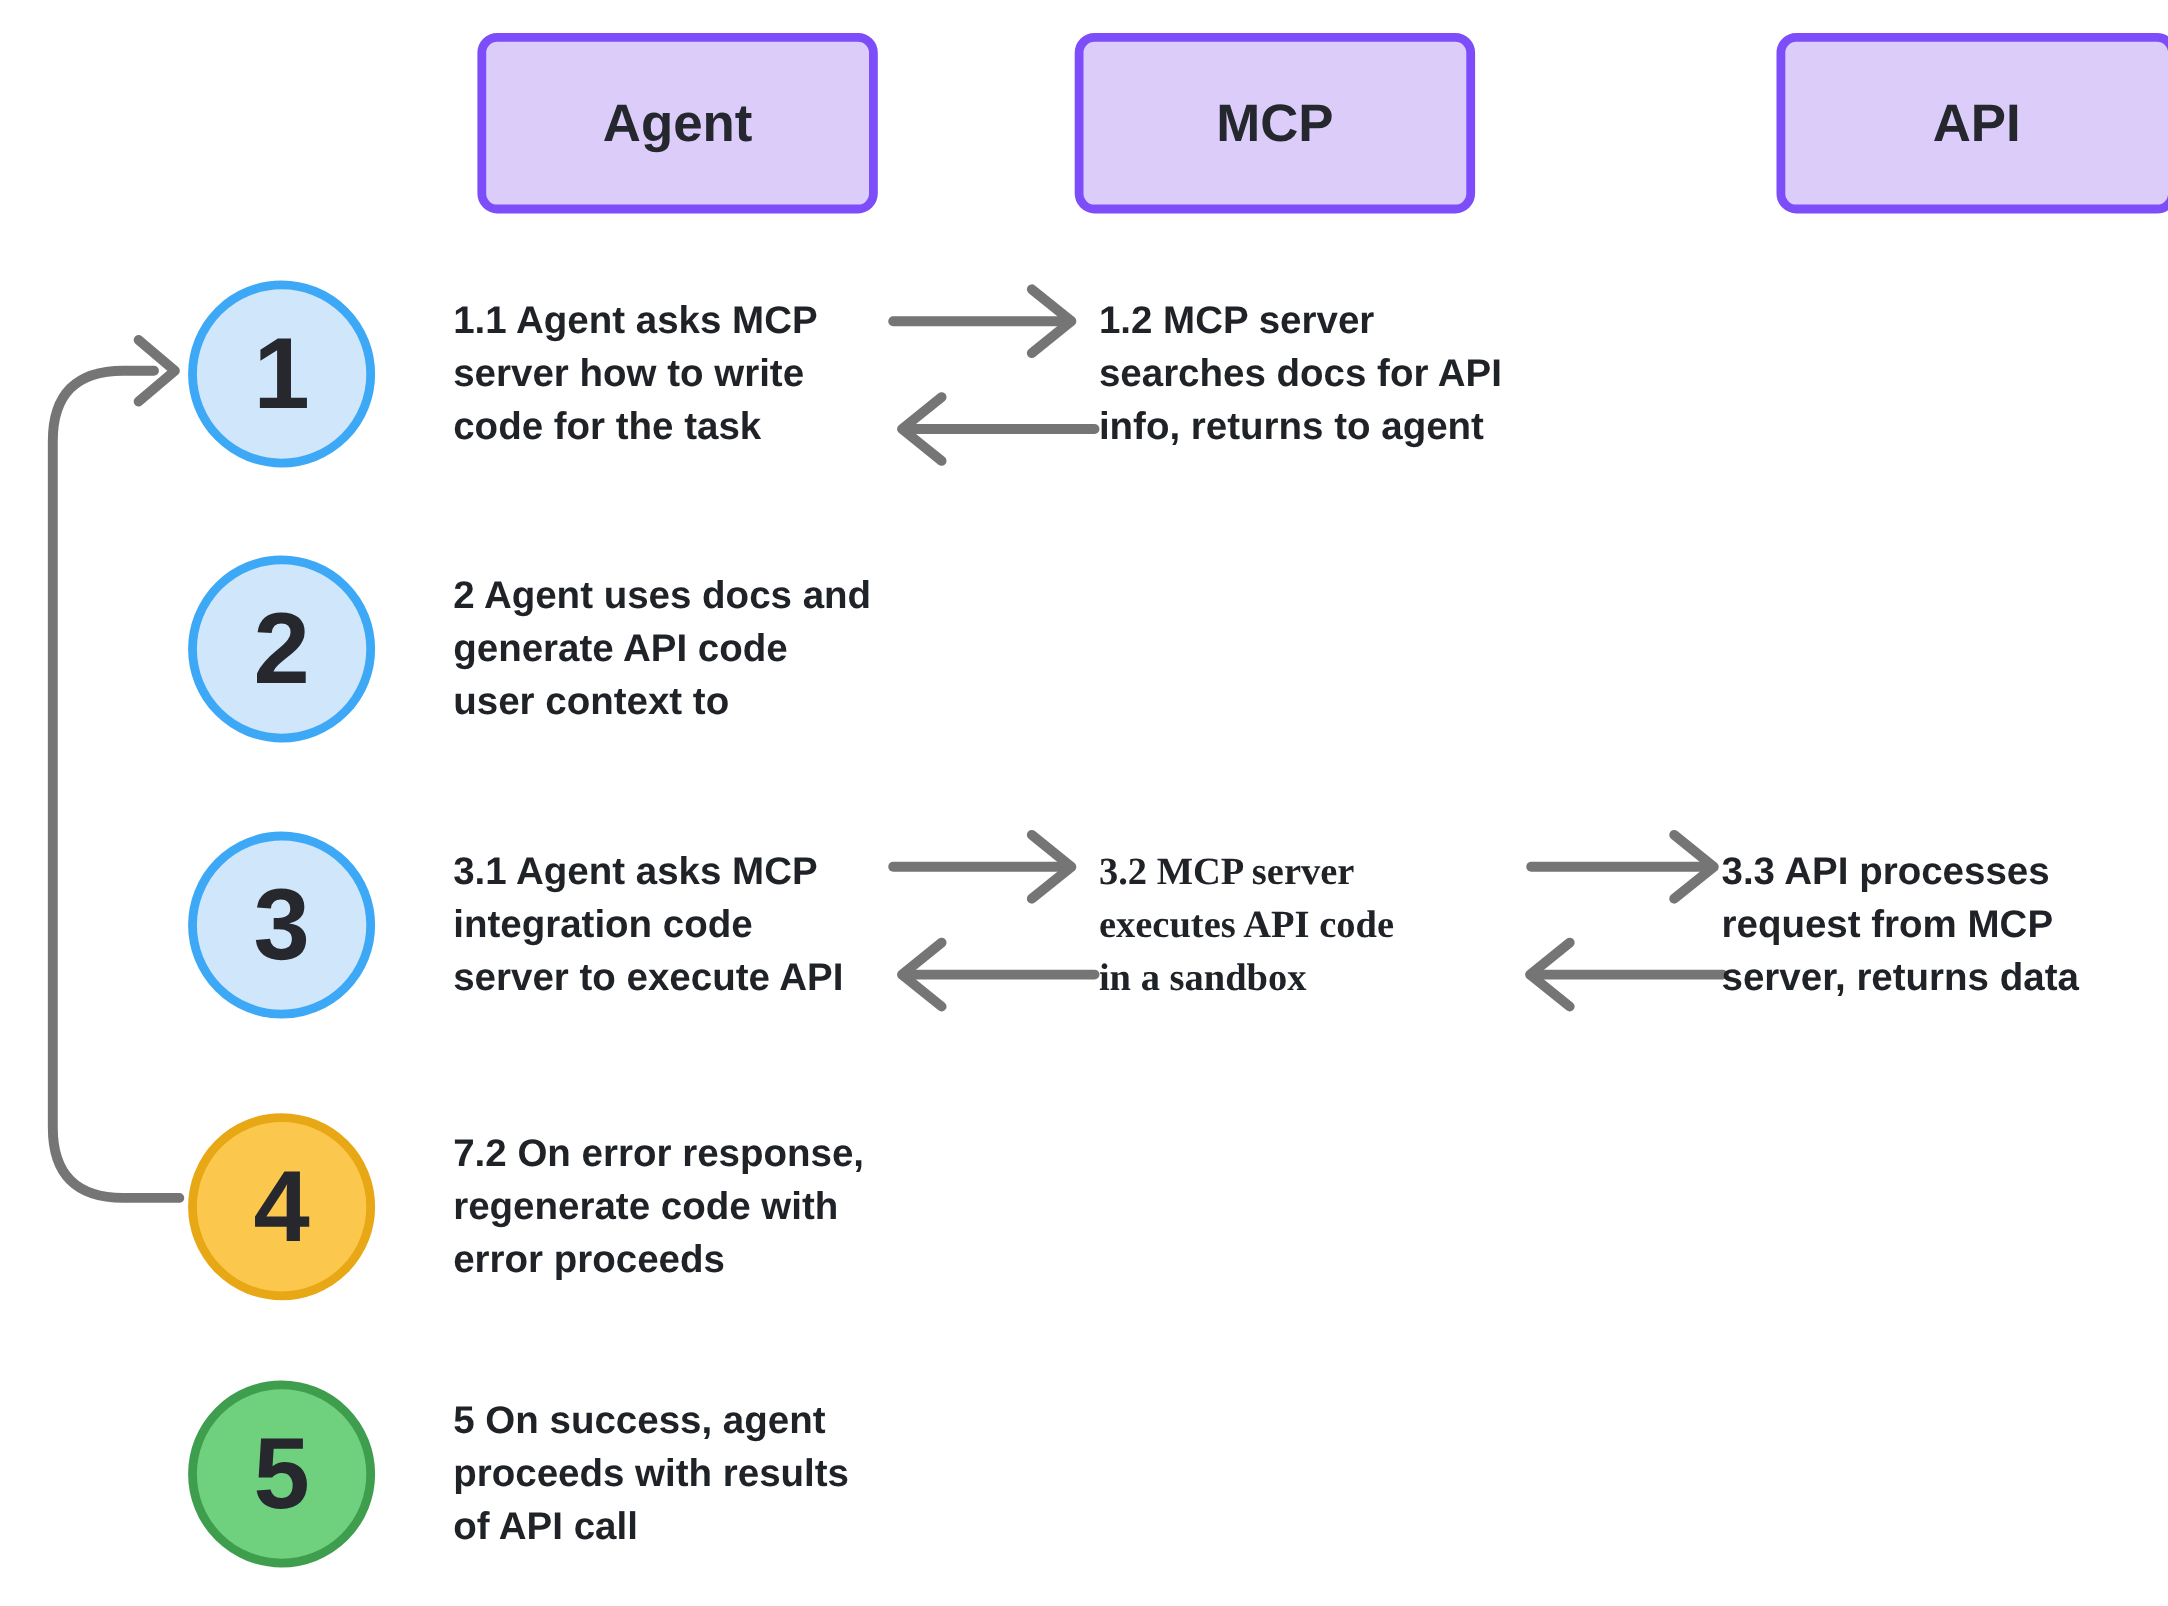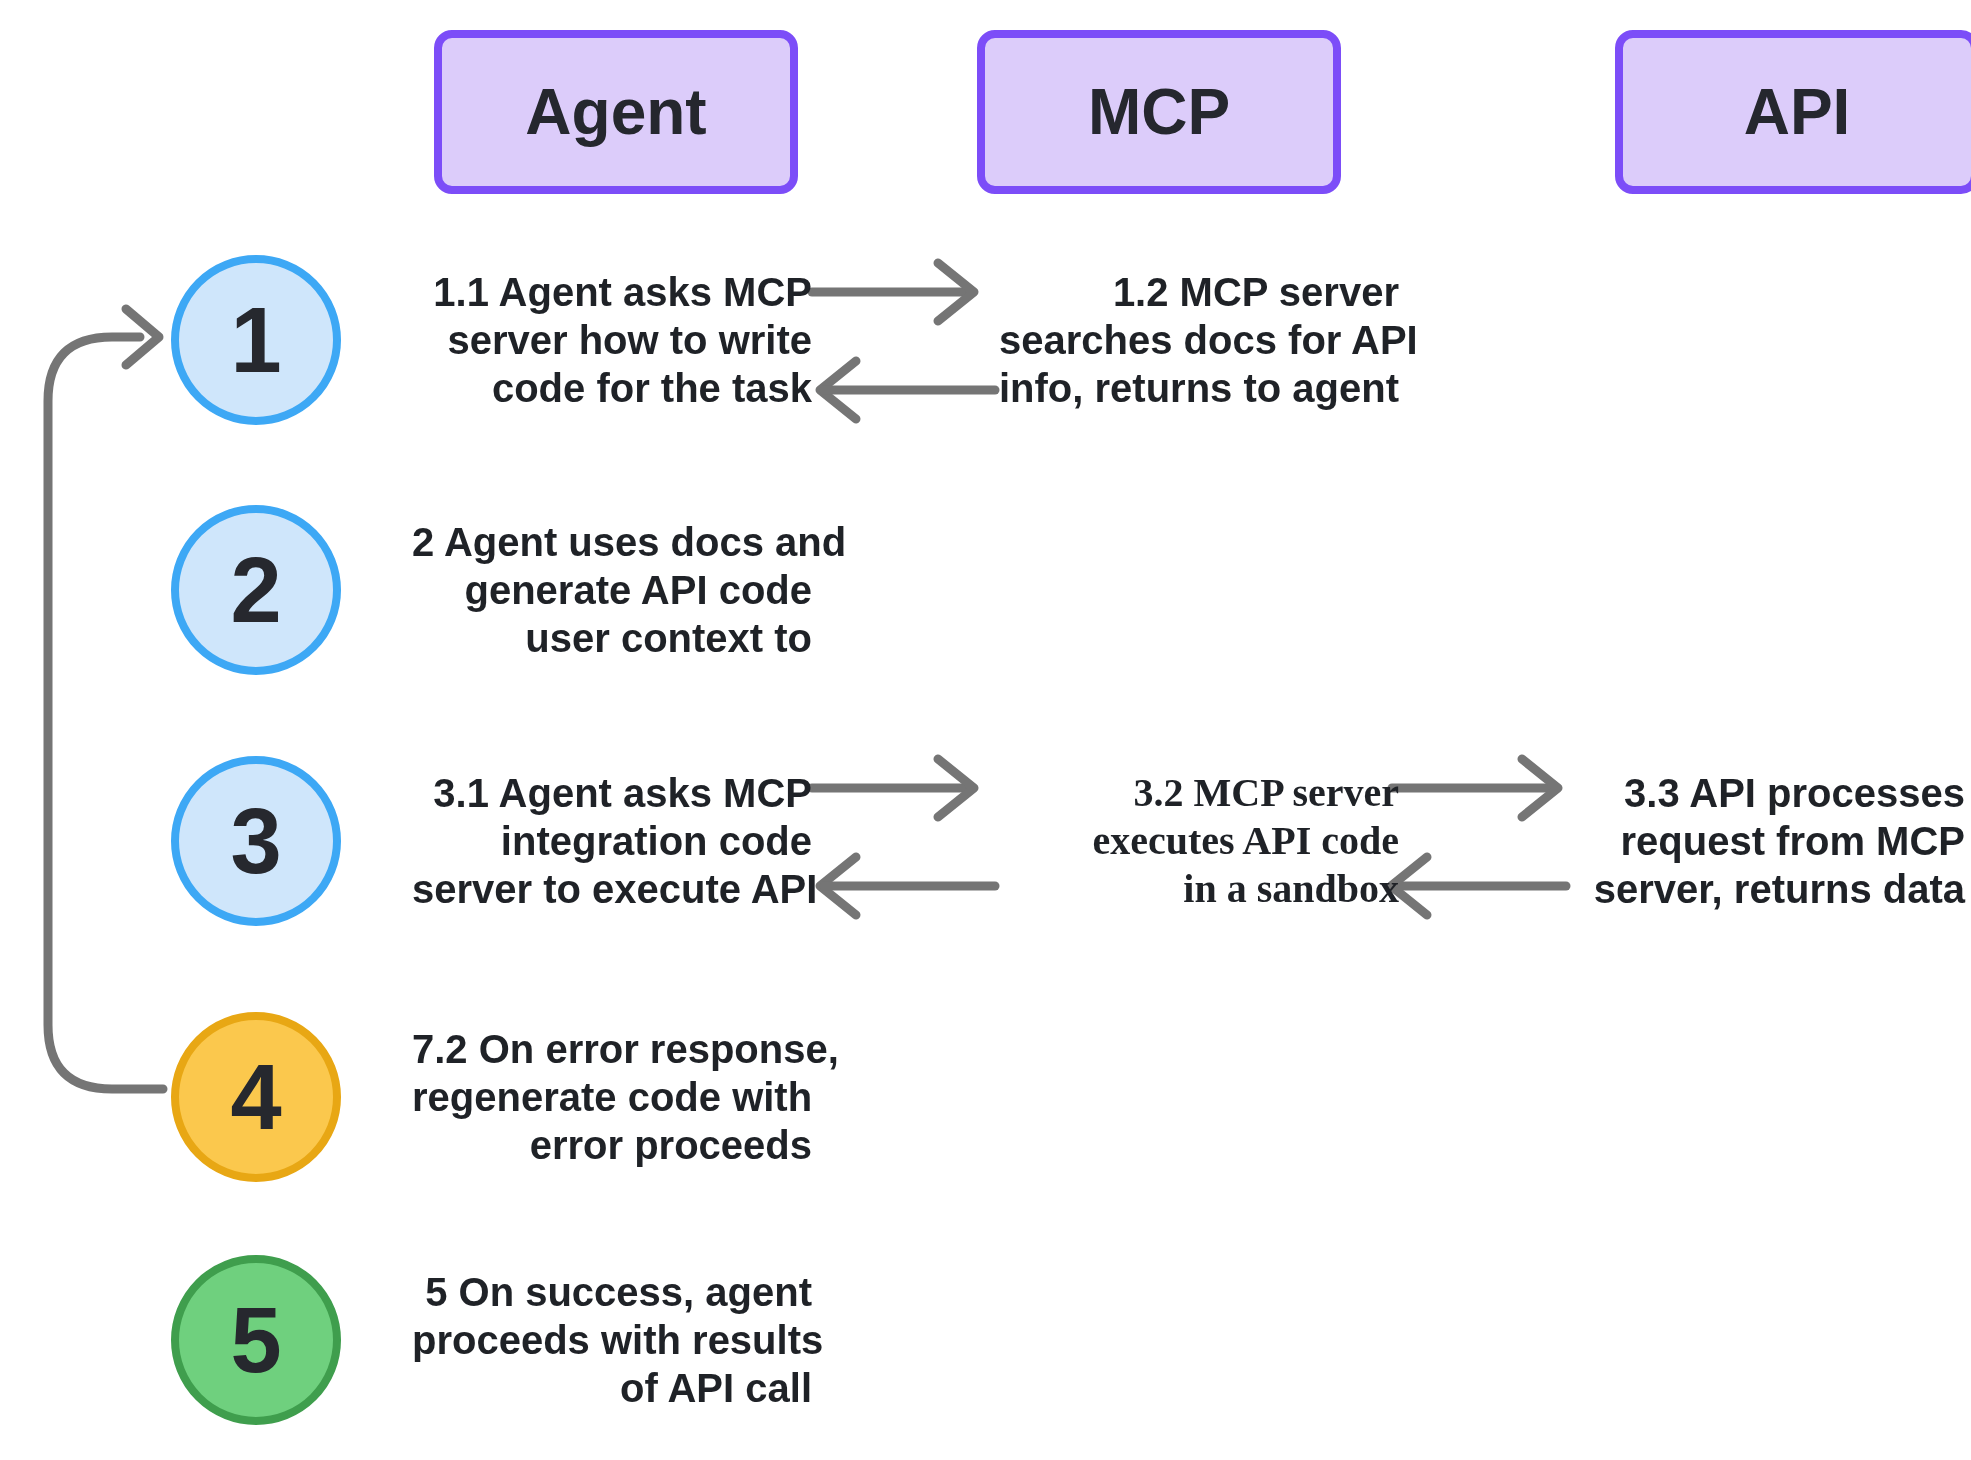--- a/index.html
+++ b/index.html
@@ -13,33 +13,33 @@
   .canvas{
     position:relative;width:1971px;height:1460px;background:#ffffff;
     font-family:"Liberation Sans", sans-serif;color:var(--text);overflow:hidden;
   }
   .arrow-layer{position:absolute;left:0;top:0;width:1971px;height:1460px;}
   .arrow-layer *{stroke:var(--arrow);stroke-width:9;fill:none;stroke-linecap:round;stroke-linejoin:round;}
   .colbox{
     position:absolute;top:30px;width:364px;height:164px;box-sizing:border-box;
     background:var(--box_fill);border:8px solid var(--box_border);border-radius:18px;
     display:flex;align-items:center;justify-content:center;
-    font-size:64px;font-weight:600;color:#25272E;
+    font-size:48px;font-weight:600;color:#25272E;
   }
   .circle{
     position:absolute;width:170px;height:170px;box-sizing:border-box;border-radius:50%;
     display:flex;align-items:center;justify-content:center;
     font-size:92px;font-weight:600;color:#26282E;
   }
   .circle.blue{background:var(--blue_fill);border:8px solid var(--blue_border);}
   .circle.amber{background:var(--amber_fill);border:8px solid var(--amber_border);}
   .circle.green{background:var(--green_fill);border:8px solid var(--green_border);}
   .msg{
-    position:absolute;width:400px;text-align:right;
-    font-size:40px;line-height:48px;font-weight:700;white-space:nowrap;
+    position:absolute;width:400px;text-align:left;
+    font-size:35px;line-height:48px;font-weight:700;white-space:nowrap;
   }
   .msg div{white-space:nowrap;}
 </style>
 </head>
 <body>
 
 <div class="canvas">
 
   <svg class="arrow-layer" viewBox="0 0 1971 1460">
 

